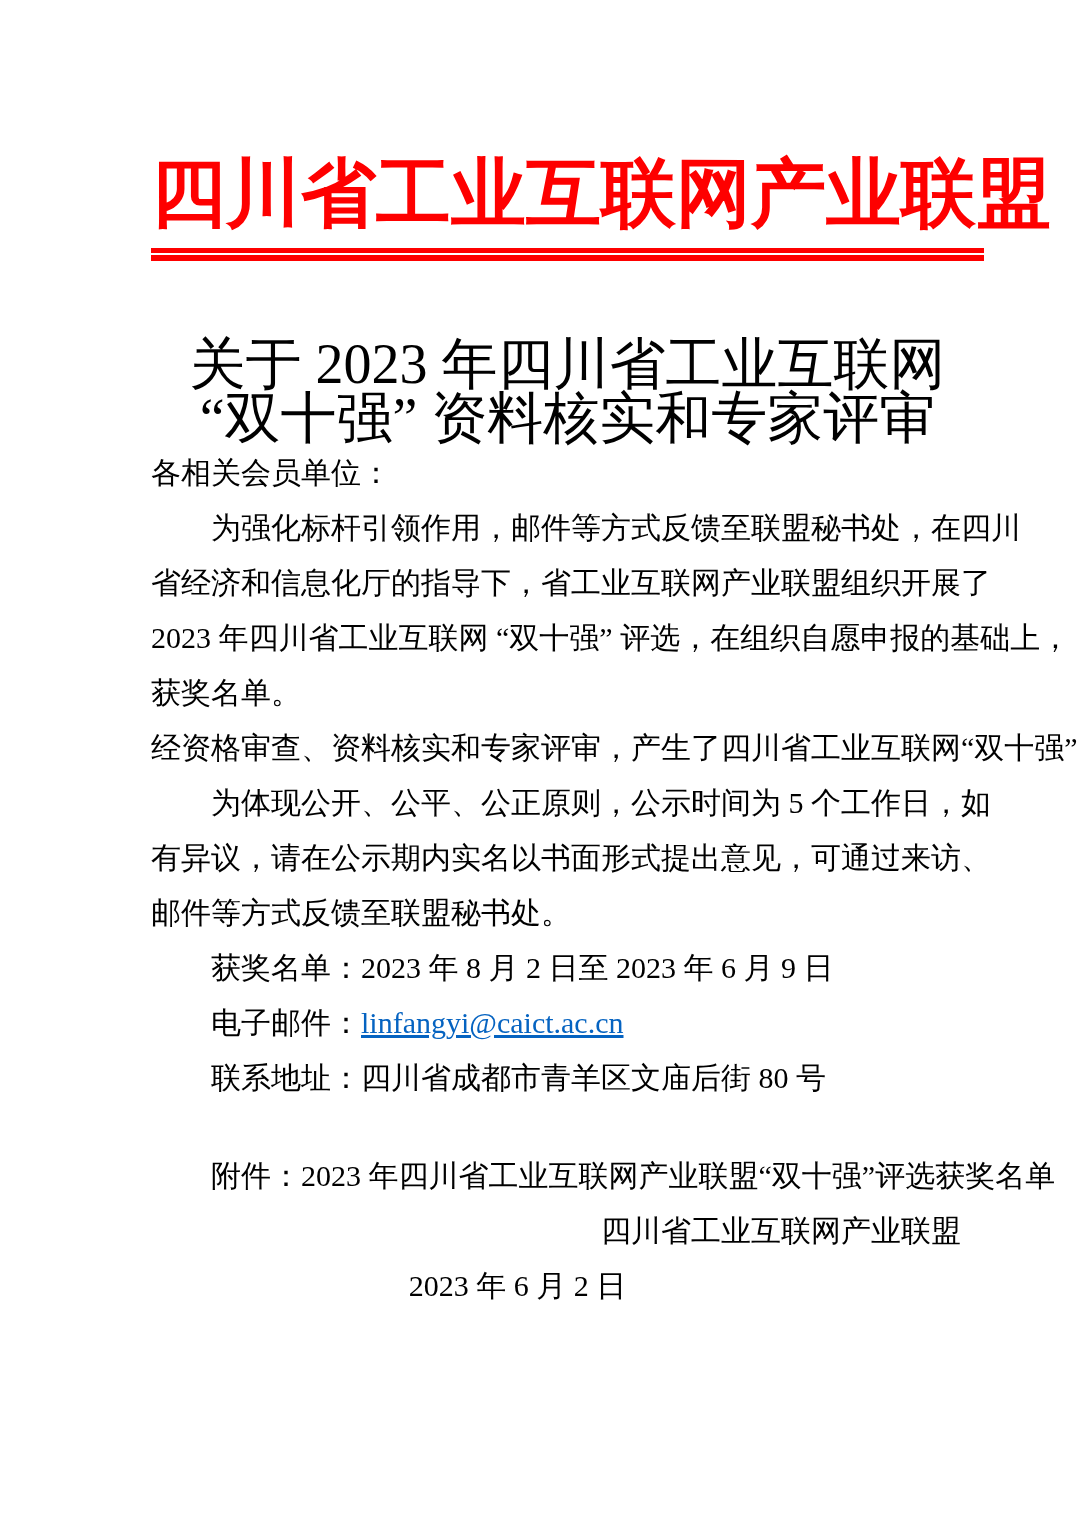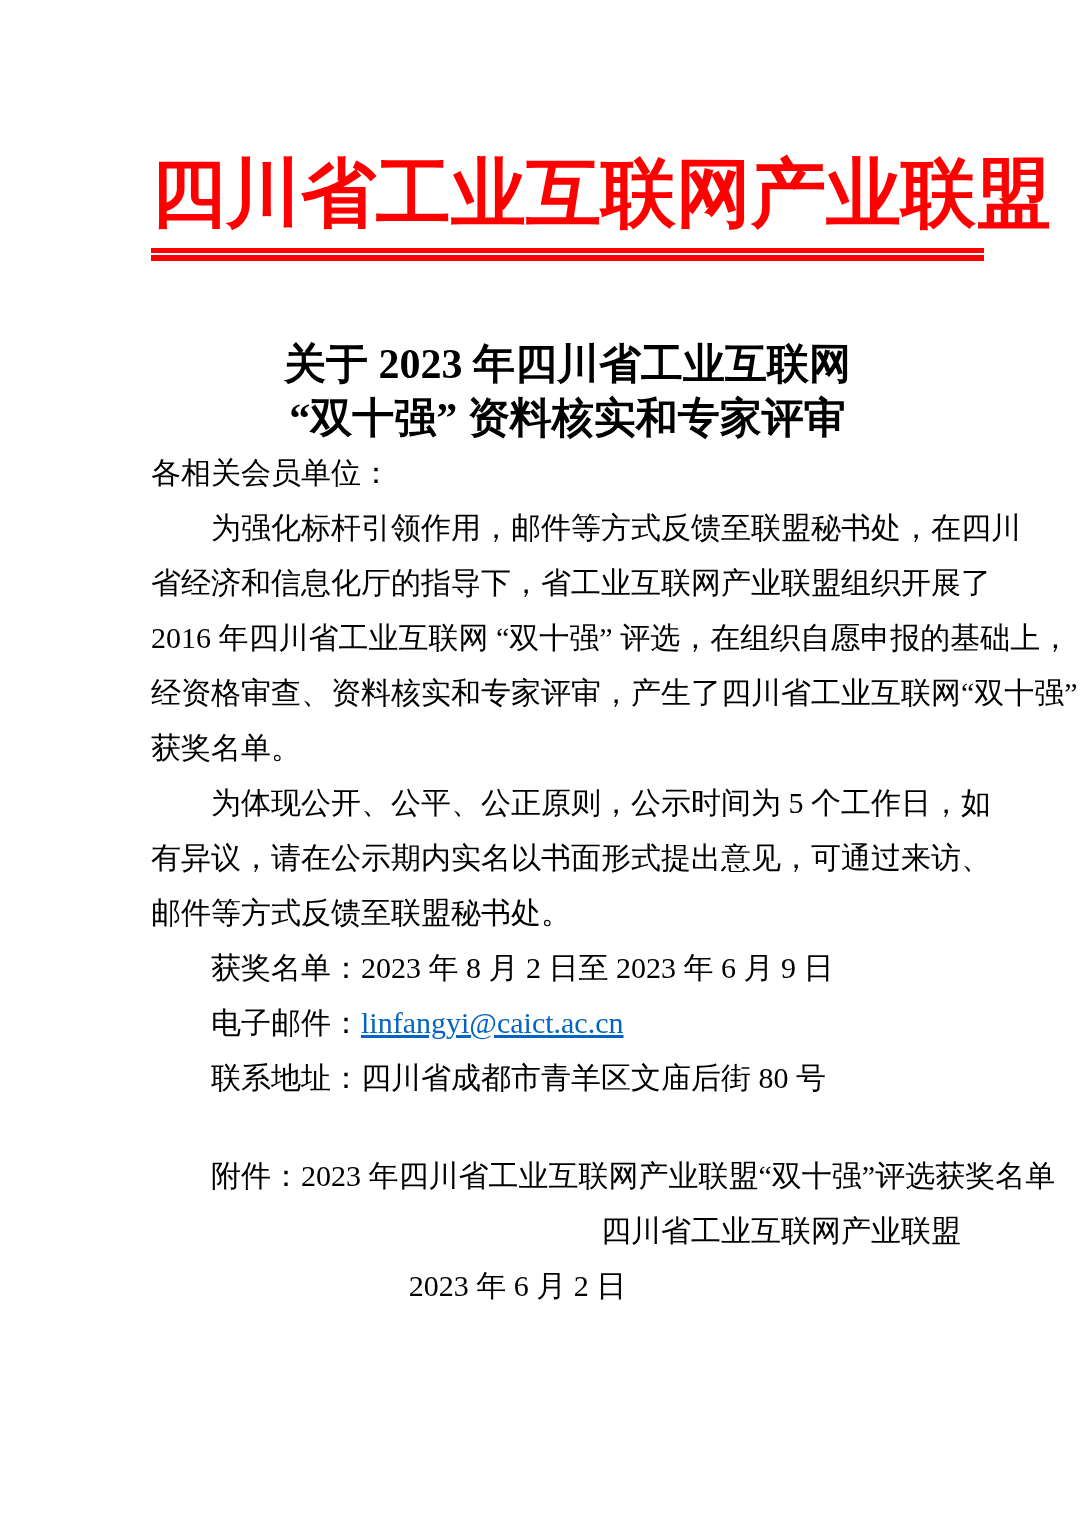--- a/index.html
+++ b/index.html
@@ -33,23 +33,23 @@
       to bottom,
       var(--brand-red, #fe0000) 0 5px,
       #ffffff 5px 7px,
       var(--brand-red, #fe0000) 7px 13px
     );
   }
 
   
   .doc-title {
     margin: 76px 0 0 0;
-    font-size: 42px;
+    font-size: 56px;
     line-height: 54px;
-    font-weight: bold;
+    font-weight: normal;
     text-align: center;
     white-space: nowrap;
   }
 
   
   .body-text { font-size: 30px; }
   .line {
     height: 55px;
     line-height: 55px;
     white-space: nowrap;
@@ -84,23 +84,23 @@
       <div>“双十强” 资料核实和专家评审</div>
     </h1>
 
     <div class="body-text">
 
       <div class="line">各相关会员单位：</div>
 
       <div>
         <div class="line fill indent">为强化标杆引领作用，邮件等方式反馈至联盟秘书处，在四川</div>
         <div class="line fill">省经济和信息化厅的指导下，省工业互联网产业联盟组织开展了</div>
-        <div class="line fill">2016 年四川省工业互联网 “双十强” 评选，在组织自愿申报的基础上，</div>
+        <div class="line fill">2023 年四川省工业互联网 “双十强” 评选，在组织自愿申报的基础上，</div>
+        <div class="line">获奖名单。</div>
         <div class="line fill">经资格审查、资料核实和专家评审，产生了四川省工业互联网“双十强”</div>
-        <div class="line">获奖名单。</div>
       </div>
 
       <div>
         <div class="line fill indent">为体现公开、公平、公正原则，公示时间为 5 个工作日，如</div>
         <div class="line fill">有异议，请在公示期内实名以书面形式提出意见，可通过来访、</div>
         <div class="line">邮件等方式反馈至联盟秘书处。</div>
       </div>
 
       <div class="line indent">
         <span>获奖名单：</span><span>2023 年 8 月 2 日至 2023 年 6 月 9 日</span>

